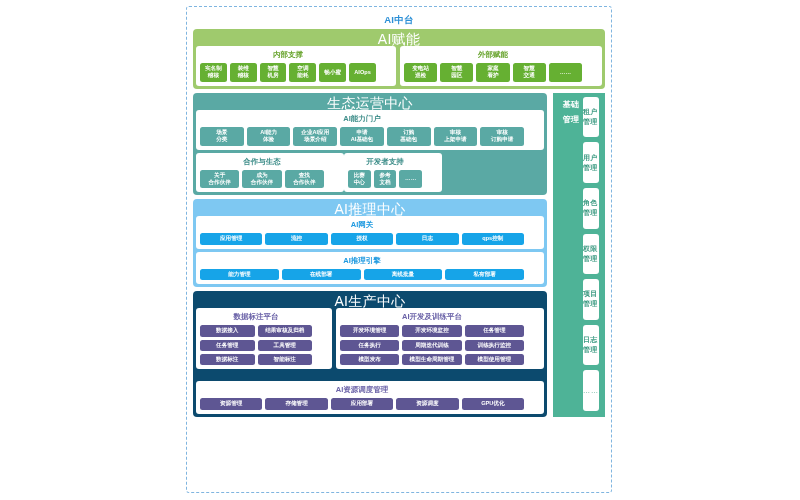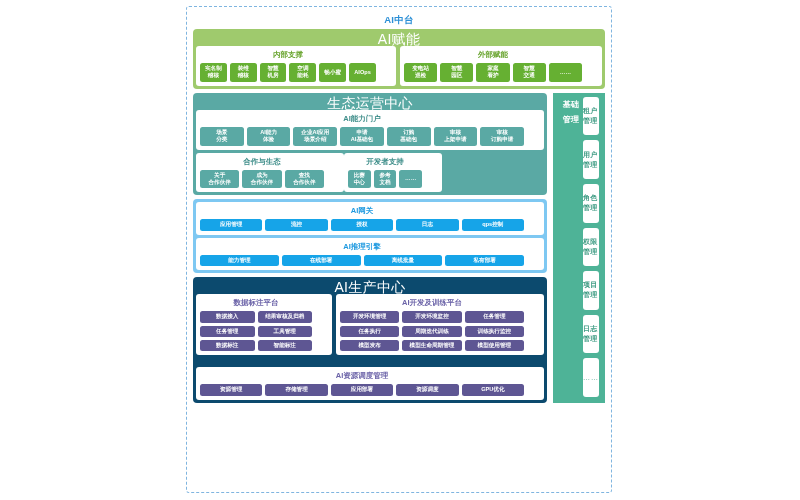--- a/index.html
+++ b/index.html
@@ -193,20 +193,21 @@
 中心</div>
               <div class="chip chip-teal">参考
 文档</div>
               <div class="chip chip-teal">……</div>
             </div>
           </div>
         </div>
       </div>
 
       <div class="band band-blue">
+        <div class="band-title">AI推理中心</div>
         <div class="panel">
           <div class="panel-title">AI网关</div>
           <div class="chip-row">
             <div class="chip chip-blue tall">应用管理</div>
             <div class="chip chip-blue tall">流控</div>
             <div class="chip chip-blue tall">授权</div>
             <div class="chip chip-blue tall">日志</div>
             <div class="chip chip-blue tall">qps控制</div>
           </div>
         </div>

